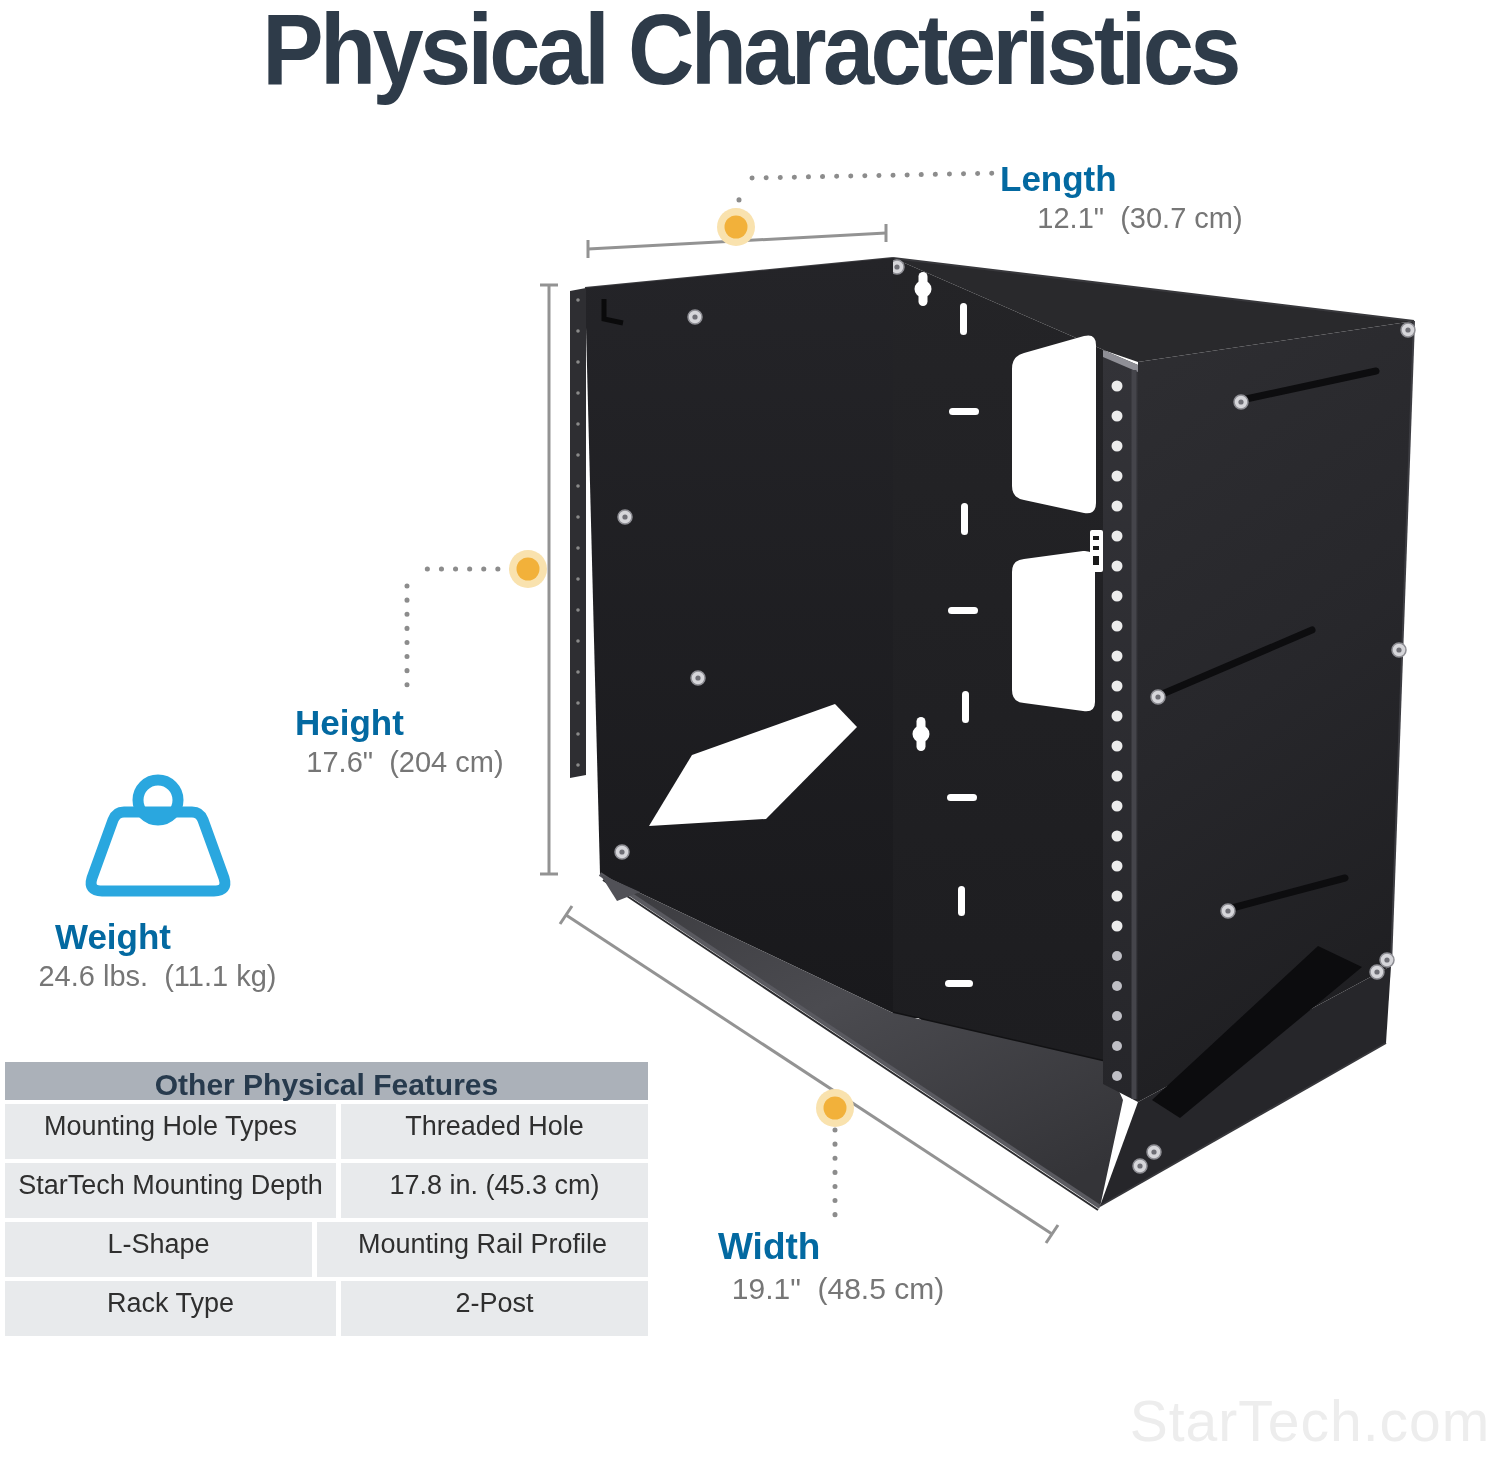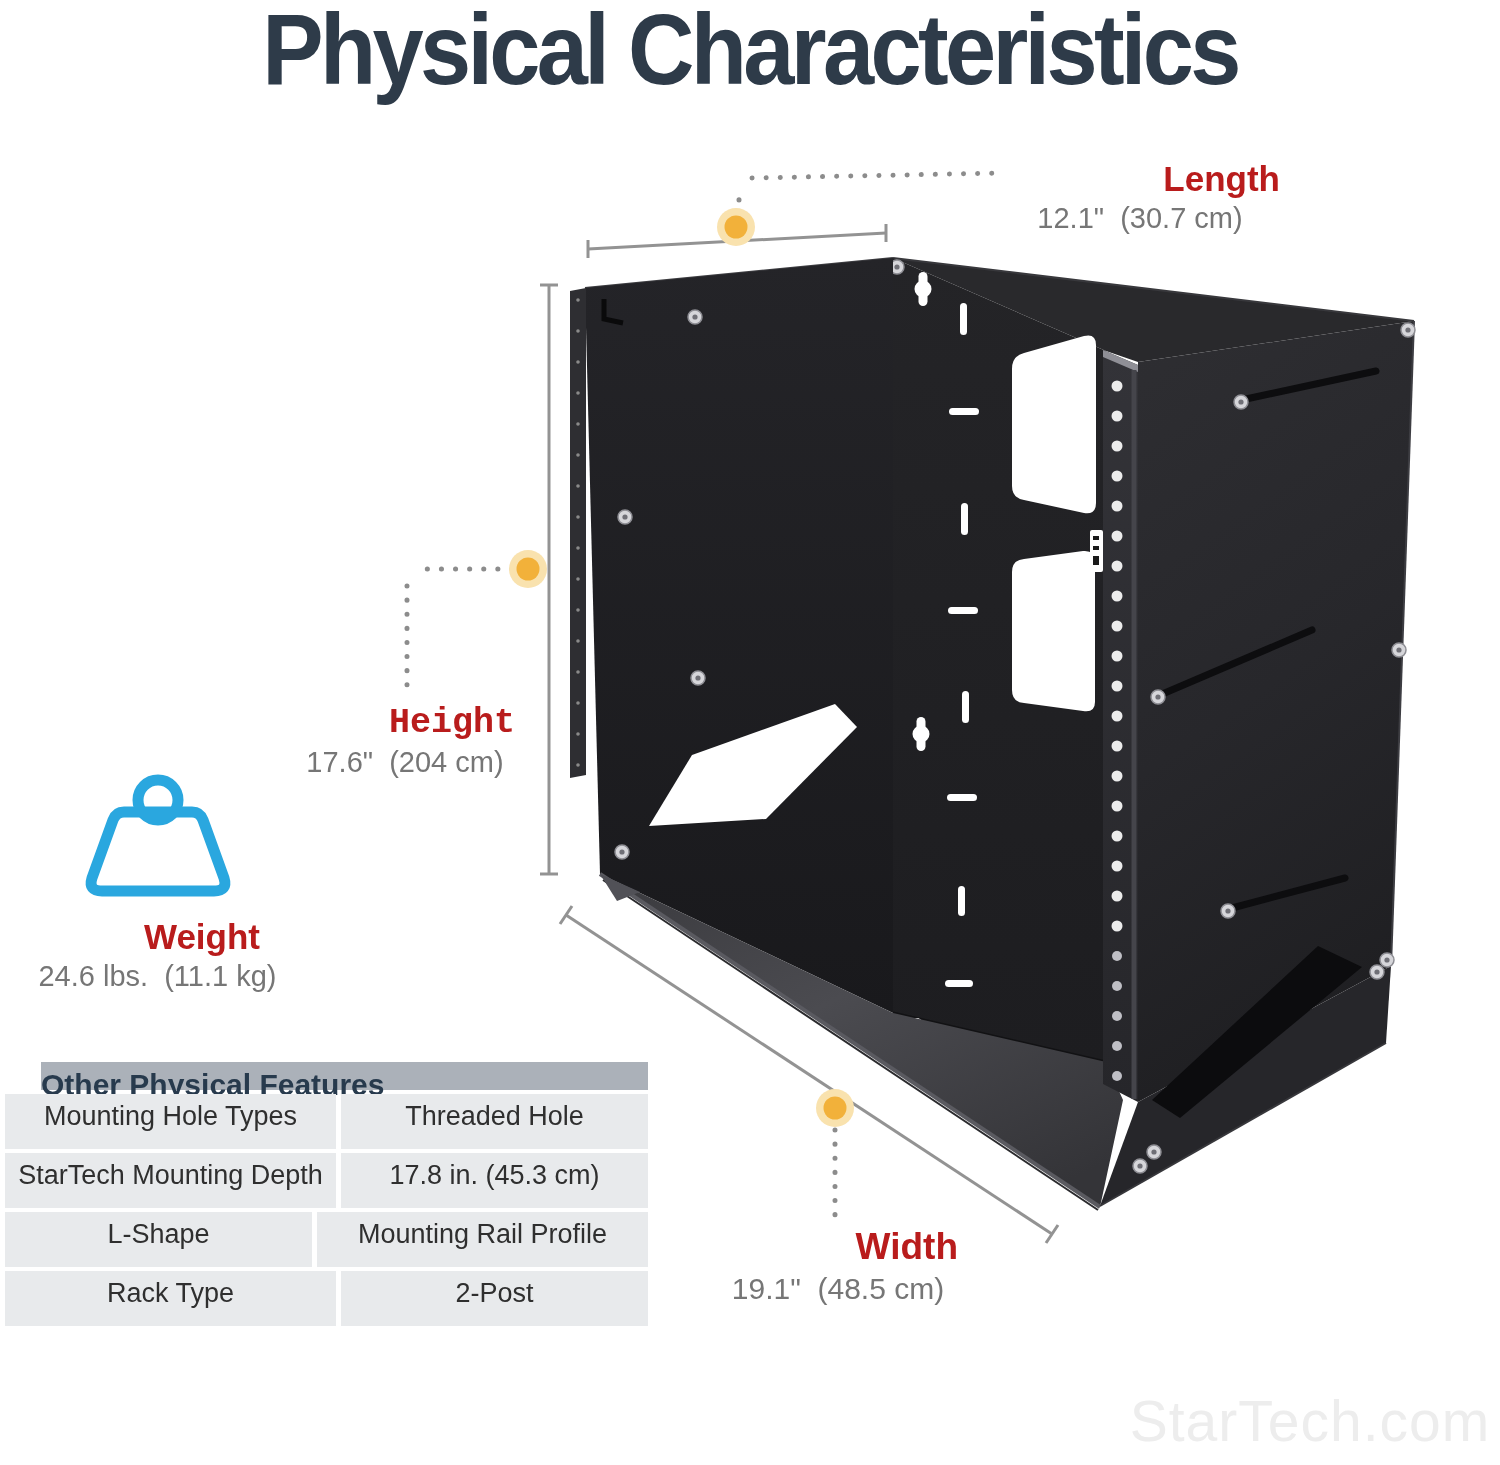--- a/index.html
+++ b/index.html
@@ -6,37 +6,37 @@
   .canvas{
     position:relative;width:1500px;height:1465px;background:#ffffff;overflow:hidden;
     font-family:"Liberation Sans",sans-serif;
   }
   .page-title{
     position:absolute;top:-8px;left:0;width:1500px;text-align:center;
     font-size:100px;font-weight:700;letter-spacing:-4px;color:#2e3b49;
     transform:scaleX(0.92);transform-origin:50% 0;white-space:nowrap;margin:0;
   }
   .dim-label{
-    position:absolute;font-weight:700;font-size:35px;color:#b91c1c;text-align:right;line-height:1.05;
+    position:absolute;font-weight:700;font-size:35px;color:#0369a1;text-align:left;line-height:1.05;
   }
   .dim-value{
     position:absolute;font-size:29px;color:#767676;text-align:center;line-height:1.1;white-space:pre;
   }
   .len-label{left:1000px;top:161px;width:280px;}
   .len-value{left:990px;top:203px;width:300px;}
-  .hgt-label{left:295px;top:705px;width:220px;font-family:Liberation Mono, monospace;}
+  .hgt-label{left:295px;top:705px;width:220px;}
   .hgt-value{left:265px;top:747px;width:280px;}
   .wgt-label{left:55px;top:919px;width:205px;}
   .wgt-value{left:15px;top:961px;width:285px;}
   .wid-label{left:718px;top:1228px;width:240px;font-size:37px;}
   .wid-value{left:688px;top:1272px;width:300px;font-size:30px;}
   .features{position:absolute;left:5px;top:1062px;width:643px;}
   .features .thead{
-    height:28px;background:#abb1b9;color:#273a4d;font-weight:700;font-size:30px;
-    line-height:45px;text-align:left;margin-left:36px;
+    height:38px;background:#abb1b9;color:#273a4d;font-weight:700;font-size:30px;
+    line-height:45px;text-align:center;
   }
   .features .trow{display:flex;gap:5px;margin-top:4px;}
   .features .cell{
     background:#e8eaec;color:#2f2f2f;font-size:27px;line-height:45px;height:55px;
     text-align:center;overflow:hidden;
   }
   .features .c-feature{width:331px;}
   .features .c-value{width:307px;}
   .watermark{
     position:absolute;left:1120px;top:1388px;width:380px;text-align:center;

